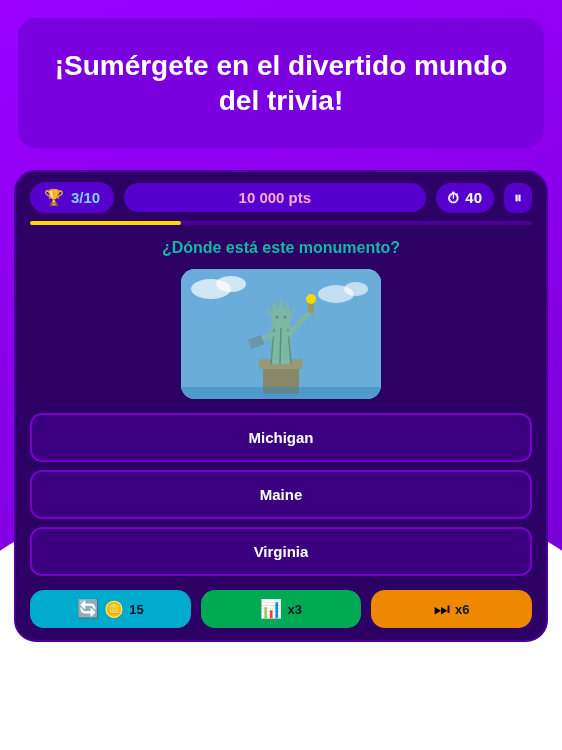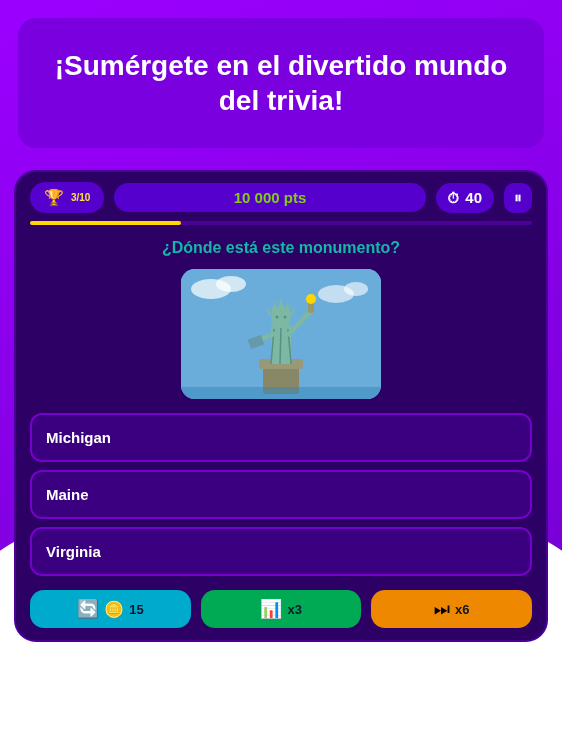--- a/index.html
+++ b/index.html
@@ -72,29 +72,29 @@
       border-radius: 20px;
       padding: 6px 14px;
       display: flex;
       align-items: center;
       gap: 7px;
     }
     .trophy-icon {
       font-size: 16px;
     }
     .score-text {
-      color: #fde047;
+      color: #7dd3fc;
       font-weight: 800;
-      font-size: 10px;
+      font-size: 15px;
     }
     .points-badge {
       background: #5500CC;
       border-radius: 20px;
       padding: 6px 18px;
-      color: #84cc16;
+      color: #f9a8d4;
       font-weight: 800;
       font-size: 15px;
       flex: 1;
       text-align: center;
     }
     .timer-badge {
       background: #5500CC;
       border-radius: 20px;
       padding: 6px 12px;
       display: flex;
@@ -164,21 +164,21 @@
     .answer-btn {
       width: 100%;
       padding: 14px;
       border-radius: 12px;
       border: 2px solid #7700CC;
       background: #3A0080;
       color: white;
       font-size: 15px;
       font-weight: 700;
       cursor: pointer;
-      text-align: left;
+      text-align: center;
     }
     .answer-btn.correct {
       background: #22CC44;
       border-color: #22CC44;
     }
 
     
     .powerups {
       display: flex;
       justify-content: center;

